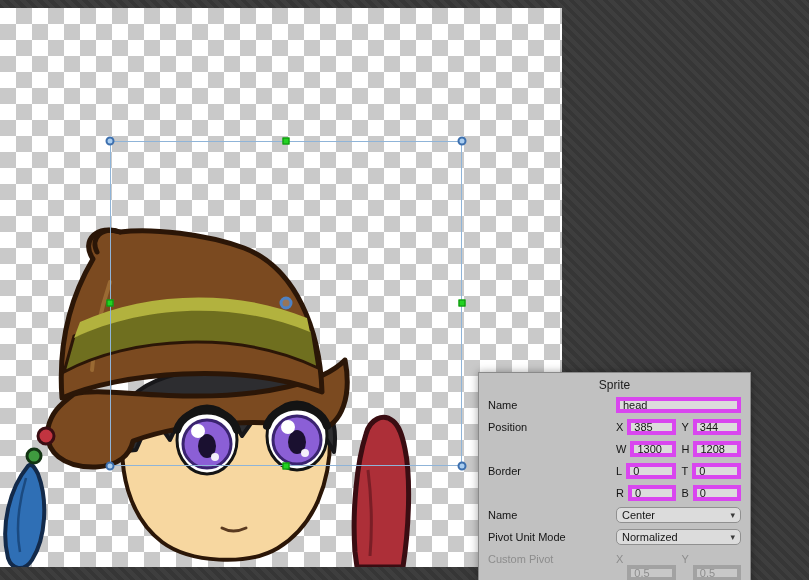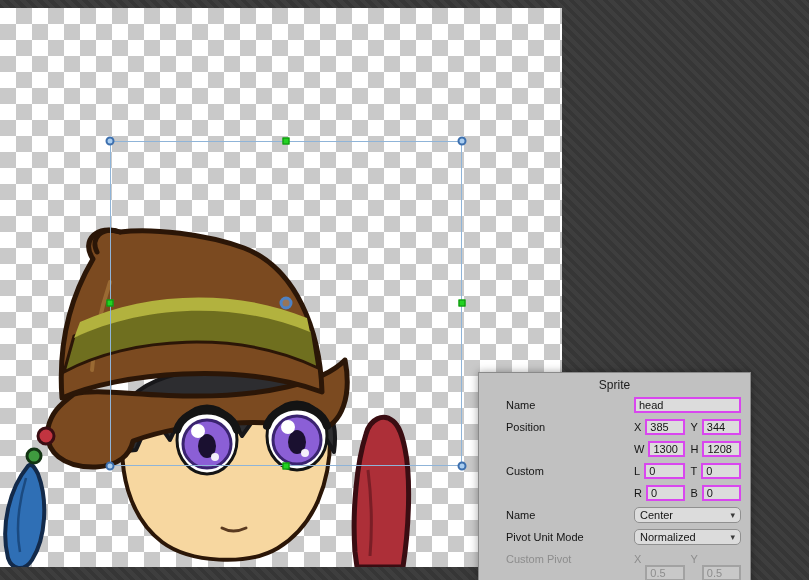--- a/index.html
+++ b/index.html
@@ -21,29 +21,29 @@
   .h-mid{width:7px;height:7px;background:#22d322;border:1px solid #0b8a0b;}
   .pivot-handle{width:13px;height:13px;border:3px solid #4e82c4;border-radius:50%;background:rgba(240,248,255,0.25);}
   
   .panel{
     position:absolute;left:478px;top:372px;width:273px;height:212px;
     background:#c1c1c1;border:1px solid #8a8a8a;box-sizing:border-box;
     box-shadow:0 0 8px rgba(0,0,0,0.35);
     color:#161616;
   }
   .panel-title{height:24px;line-height:24px;text-align:center;font-size:12px;color:#1c1c1c;}
-  .rows{display:flex;flex-direction:column;gap:6px;padding-left:18px;}
+  .rows{display:flex;flex-direction:column;gap:6px;}
   .row{display:flex;align-items:center;height:16px;}
   .row .lbl{width:128px;padding-left:9px;flex:none;font-size:11px;color:#141414;white-space:nowrap;overflow:hidden;}
   .fields{flex:1;display:flex;gap:6px;margin-right:9px;min-width:0;}
   .pair{flex:1;display:flex;align-items:center;gap:4px;min-width:0;}
   .pfx{font-size:11px;color:#141414;flex:none;}
   input.tf{
     flex:1;min-width:0;height:16px;box-sizing:border-box;
-    background:#dcdcdc;border:2px solid #d946ef;color:#151515;
+    background:#dcdcdc;border:4px solid #d946ef;color:#151515;
     font:11px "Liberation Sans",sans-serif;padding:0 3px;
   }
   .dd{
     flex:1;height:16px;box-sizing:border-box;background:#dcdcdc;border:1px solid #909090;
     border-radius:5px;display:flex;align-items:center;justify-content:space-between;
     padding:0 5px;font-size:11px;color:#151515;cursor:default;
   }
   .dd .arrow{font-size:9px;color:#3a3a3a;line-height:1;}
   .row.disabled .lbl,.row.disabled .pfx{color:#8d8d8d;}
   .row.disabled input.tf{background:#c8c8c8;border-color:#a2a2a2;color:#8d8d8d;margin-top:28px;}
@@ -151,21 +151,21 @@
             <input class="tf" value="1300" style="">
           </div>
           <div class="pair">
             <span class="pfx">H</span>
             <input class="tf" value="1208" style="">
           </div>
         </div>
       </div>
 
       <div class="row">
-        <span class="lbl">Custom</span>
+        <span class="lbl">Border</span>
         <div class="fields">
           <div class="pair">
             <span class="pfx">L</span>
             <input class="tf" value="0" style="">
           </div>
           <div class="pair">
             <span class="pfx">T</span>
             <input class="tf" value="0" style="">
           </div>
         </div>

